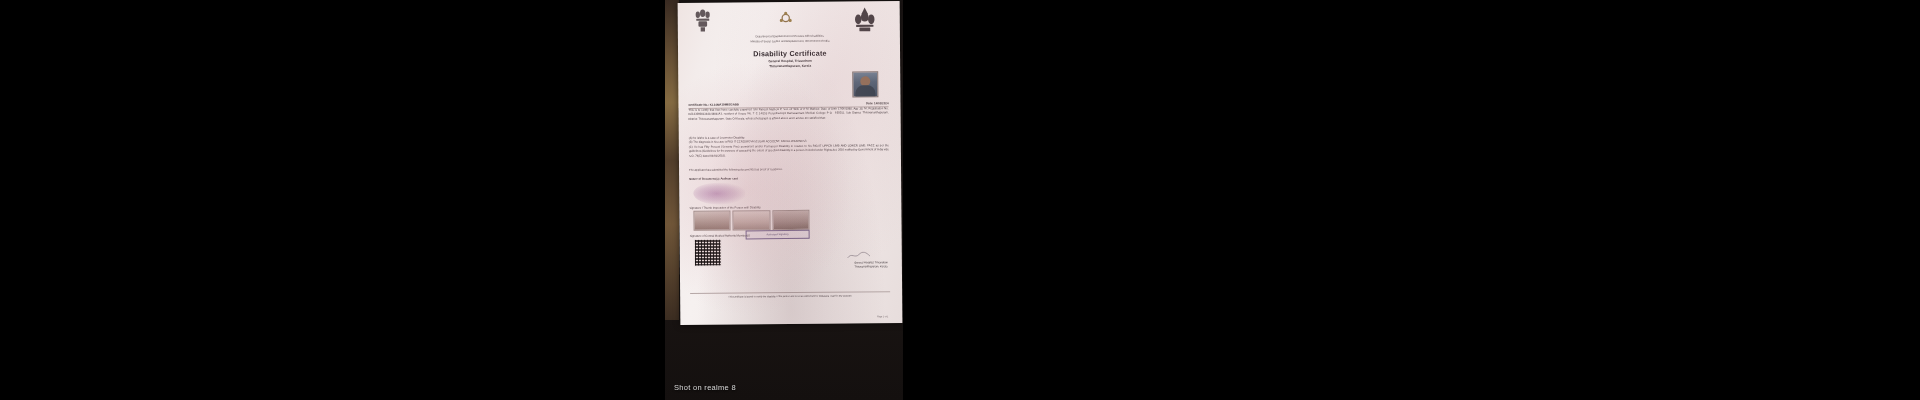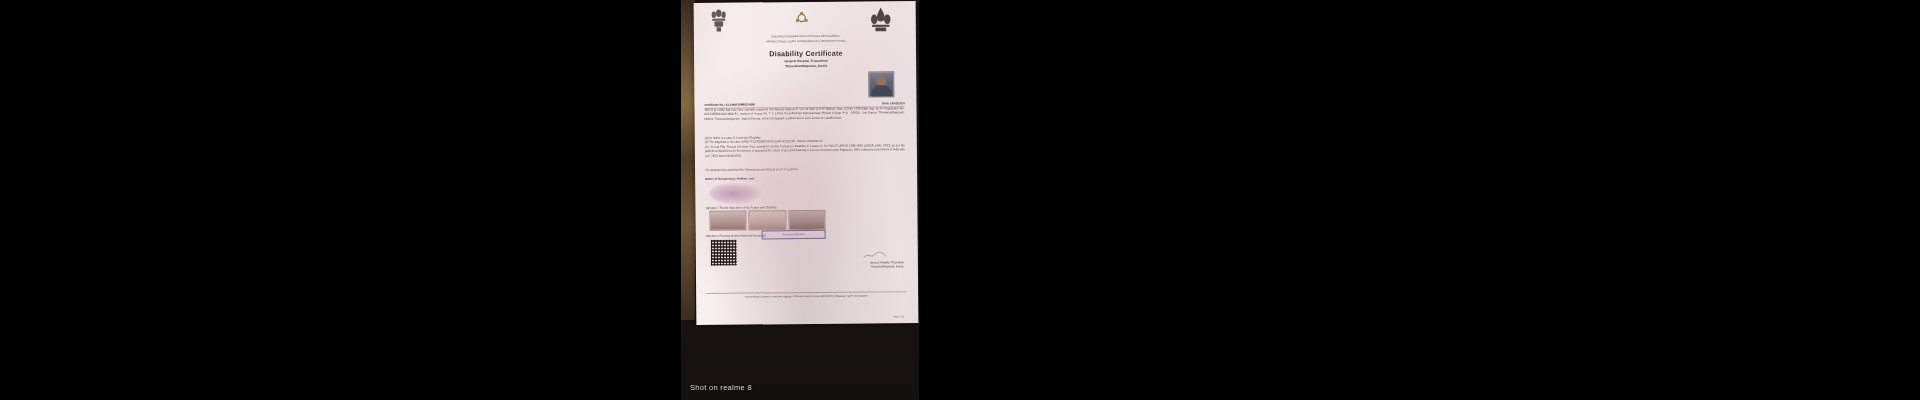--- a/index.html
+++ b/index.html
@@ -19,21 +19,20 @@
   }
   
   #photo {
     position: absolute;
     left: 665px;
     top: 0px;
     width: 238px;
     height: 400px;
     background: #0b0b0b;
     overflow: hidden;
-    margin-left: 16px;
   }
   
   #photo-bg {
     position: absolute;
     inset: 0;
     background:
       linear-gradient(180deg, #1a1514 0%, #221b19 20%, #1c1614 60%, #14100f 100%);
   }
   
   #left-strip {

